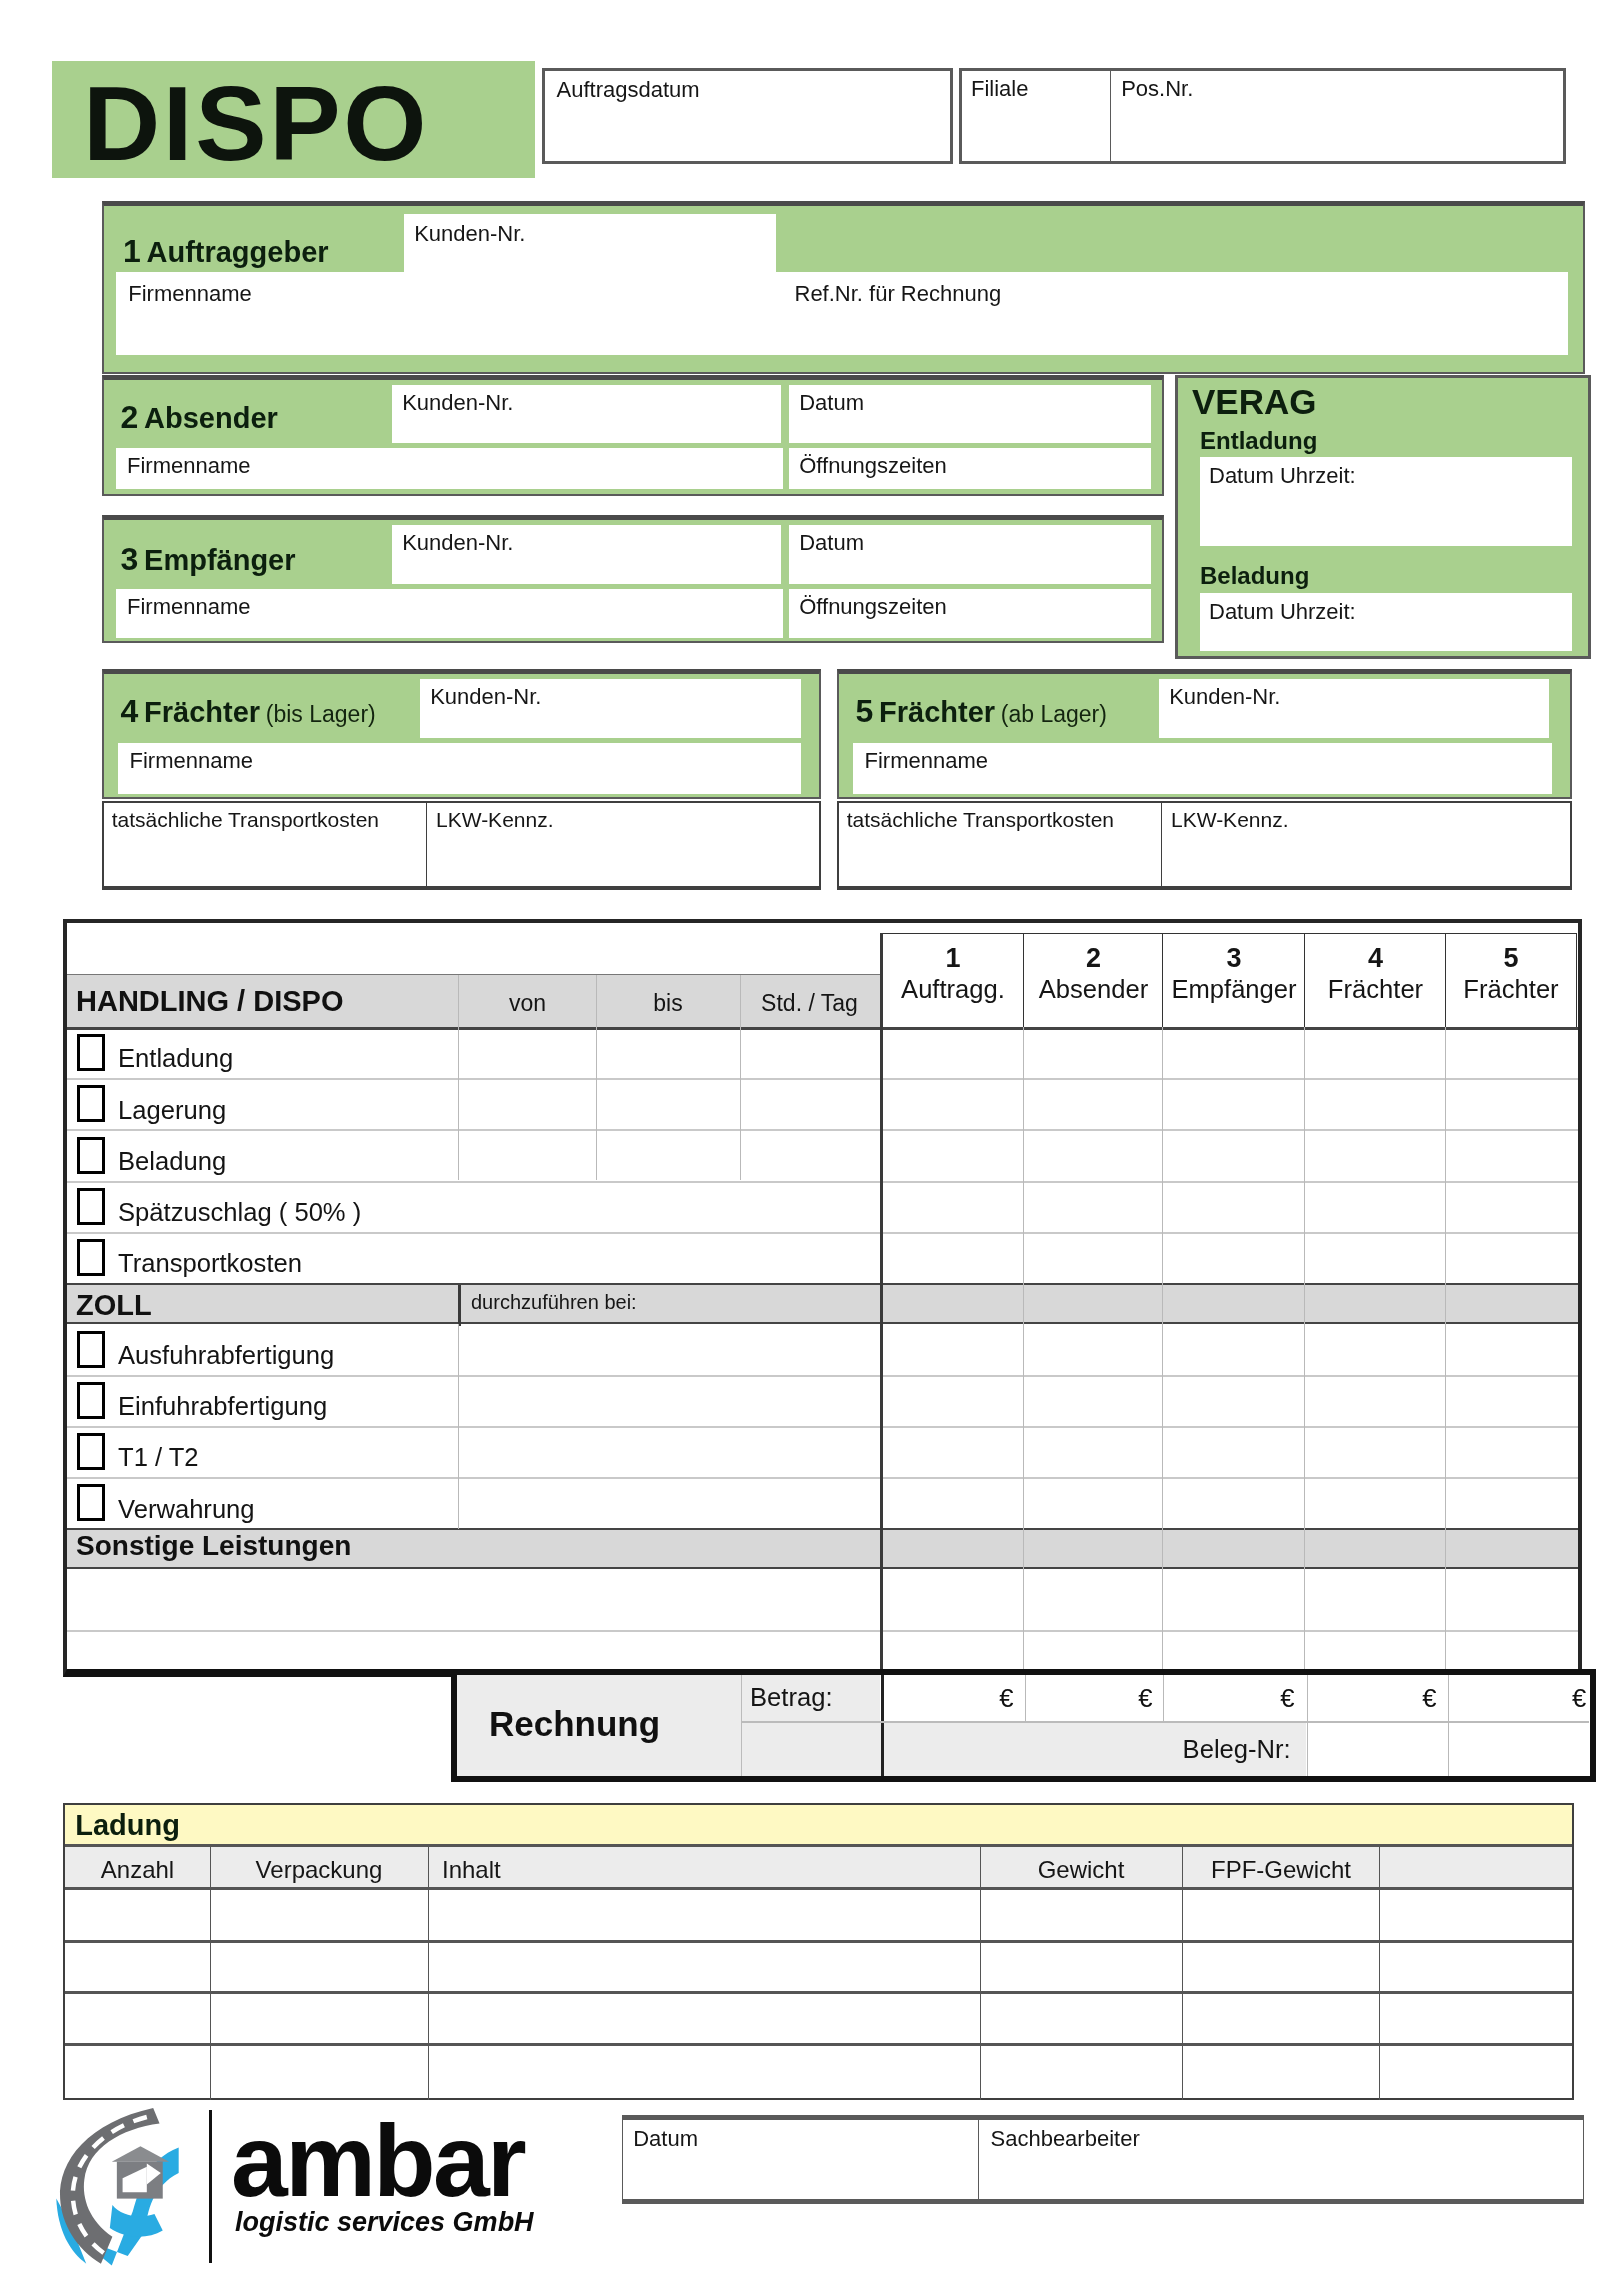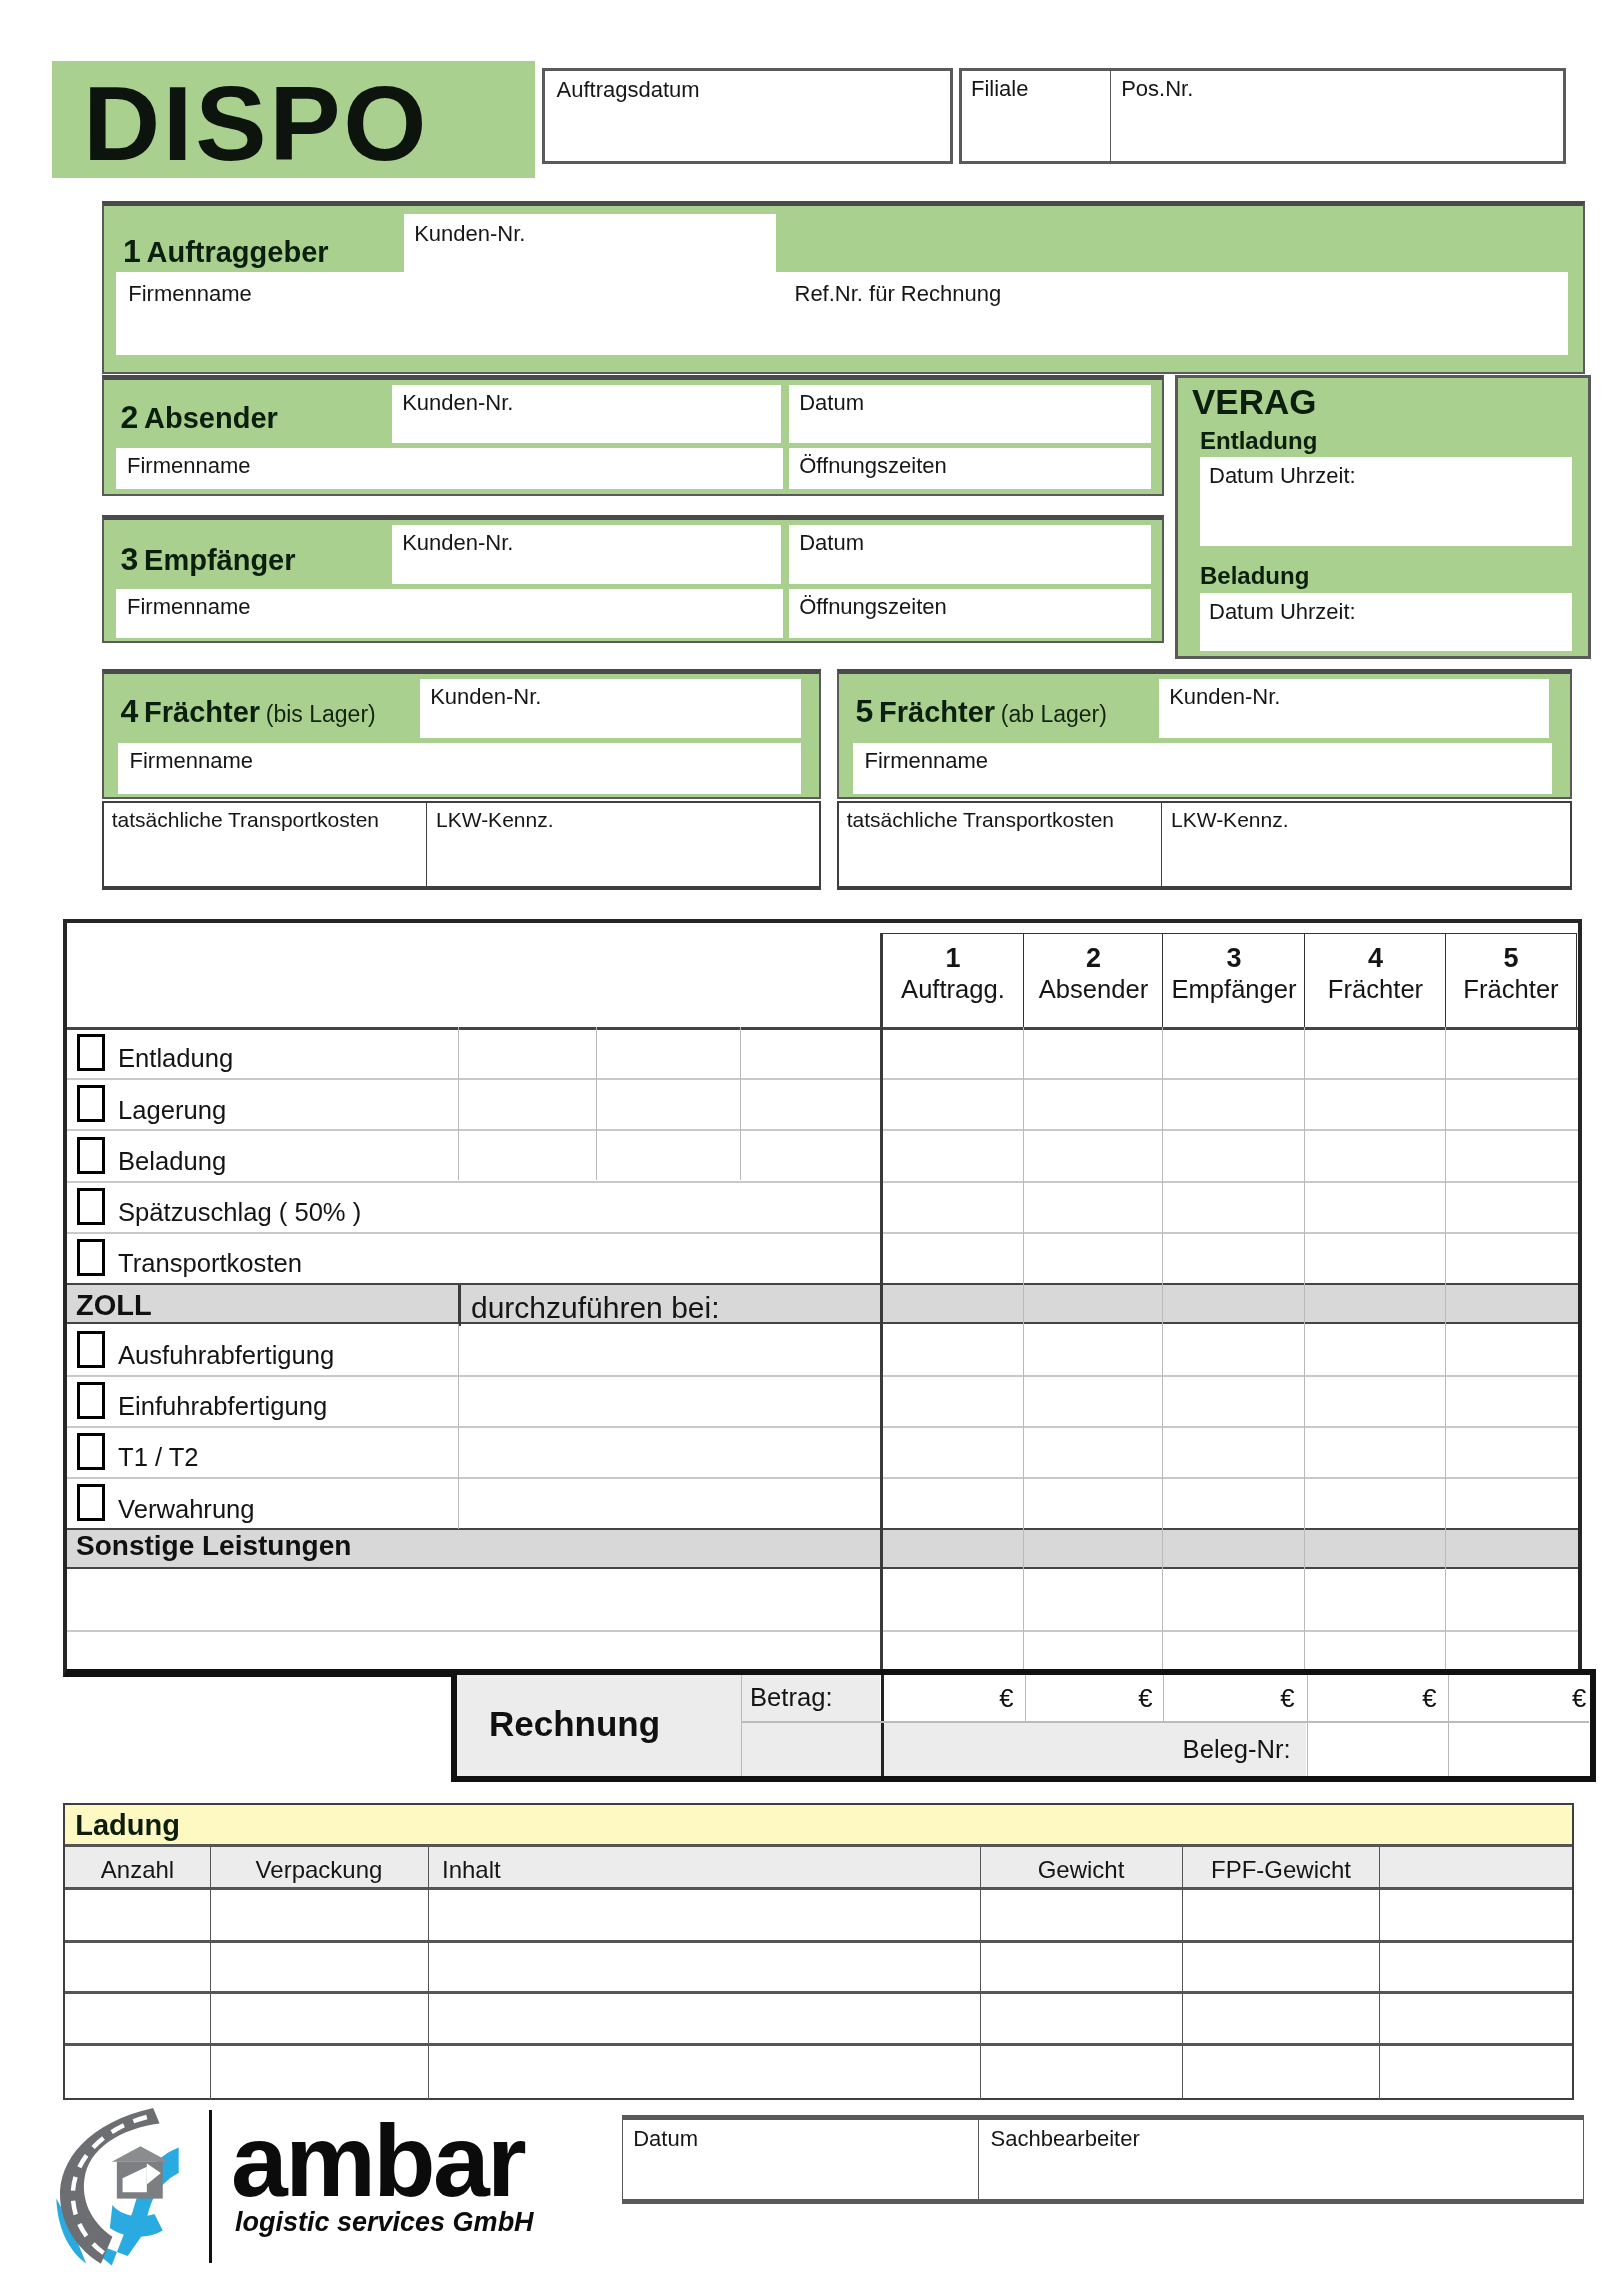--- a/index.html
+++ b/index.html
@@ -139,20 +139,29 @@
       <div class="lbl fine" style="left:7.7px;top:5.1px;">tatsächliche Transportkosten</div>
     </div>
     <div style="position:absolute;left:323px;top:0;right:0;height:100%;">
       <div class="lbl fine" style="left:9px;top:5.1px;">LKW-Kennz.</div>
     </div>
   </div>
 
   <div style="position:absolute;left:63px;top:919px;width:1511px;height:746px;border:4.5px solid #262626;border-bottom:8.3px solid #111;box-sizing:content-box;background:#fff;">
 
 
+    <div class="band" style="left:0;top:51px;width:813px;height:54px;border-top:1.9px solid #777;box-sizing:border-box;">
+      <div style="position:absolute;left:9px;top:10.2px;font-size:29px;font-weight:bold;color:#111;">HANDLING / DISPO</div>
+      <div style="position:absolute;left:391px;width:139px;top:15.3px;text-align:center;font-size:23px;">von</div>
+      <div style="position:absolute;left:529px;width:144px;top:15.3px;text-align:center;font-size:23px;">bis</div>
+      <div style="position:absolute;left:673px;width:139px;top:15.3px;text-align:center;font-size:23px;">Std. / Tag</div>
+      <div class="vline" style="left:391px;top:0;height:54px;"></div>
+      <div class="vline" style="left:529px;top:0;height:54px;"></div>
+      <div class="vline" style="left:673px;top:0;height:54px;"></div>
+    </div>
 
     <div class="partycell" style="left:813px;top:9.6px;width:146px;height:95px;">
       <div class="pnum">1</div>
       <div class="pname">Auftragg.</div>
     </div>
     <div class="partycell" style="left:956px;top:9.6px;width:141px;height:95px;">
       <div class="pnum">2</div>
       <div class="pname">Absender</div>
     </div>
     <div class="partycell" style="left:1095px;top:9.6px;width:144px;height:95px;">
@@ -170,21 +179,21 @@
 
     <div class="hline dark" style="left:0;top:104px;width:1511px;"></div>
 
     <div class="hline" style="left:0;top:155px;width:1511px;"></div>
     <div class="hline" style="left:0;top:206px;width:1511px;"></div>
     <div class="hline" style="left:0;top:258px;width:1511px;"></div>
     <div class="hline" style="left:0;top:309px;width:1511px;"></div>
 
     <div class="band" style="left:0;top:360px;width:1511px;height:41px;border-top:2.6px solid #444;border-bottom:2.6px solid #444;box-sizing:border-box;">
       <div style="position:absolute;left:9px;top:3.8px;font-size:29px;font-weight:bold;color:#111;">ZOLL</div>
-      <div style="position:absolute;left:404px;top:6.4px;font-size:30px;color:#161616;">durchzuführen bei:</div>
+      <div style="position:absolute;left:404px;top:6.4px;font-size:20px;color:#161616;">durchzuführen bei:</div>
       <div class="vline dark" style="left:391px;top:0;height:41px;"></div>
     </div>
 
     <div class="hline" style="left:0;top:452px;width:1511px;"></div>
     <div class="hline" style="left:0;top:503px;width:1511px;"></div>
     <div class="hline" style="left:0;top:554px;width:1511px;"></div>
 
     <div class="band" style="left:0;top:605px;width:1511px;height:41px;border-top:2.6px solid #444;border-bottom:2.6px solid #444;box-sizing:border-box;">
       <div style="position:absolute;left:9px;top:0;font-size:28px;font-weight:bold;color:#111;">Sonstige Leistungen</div>
     </div>

